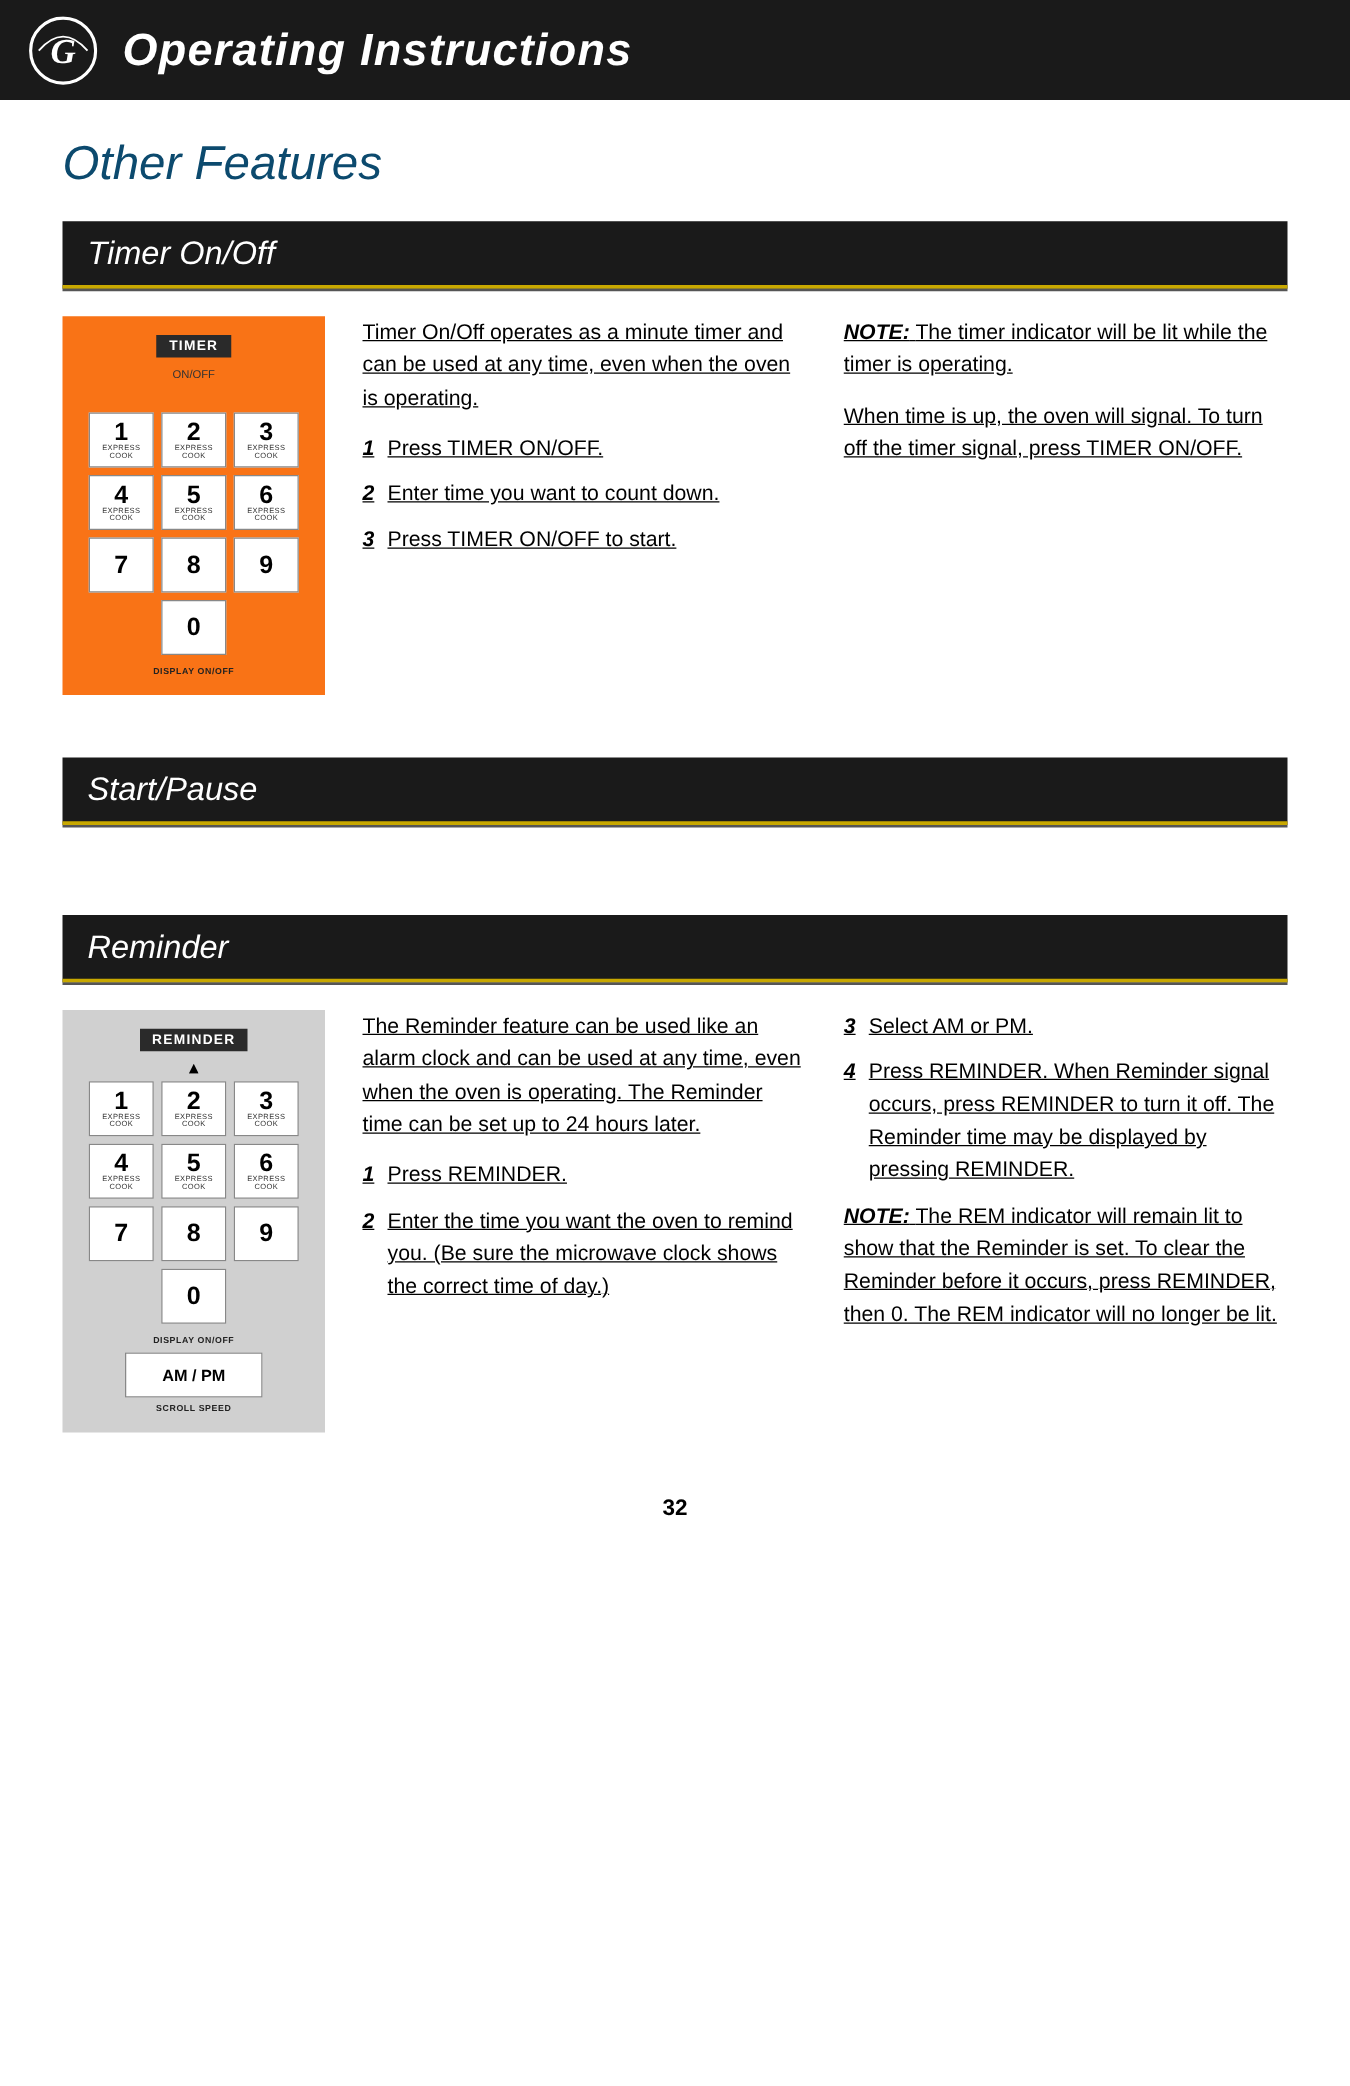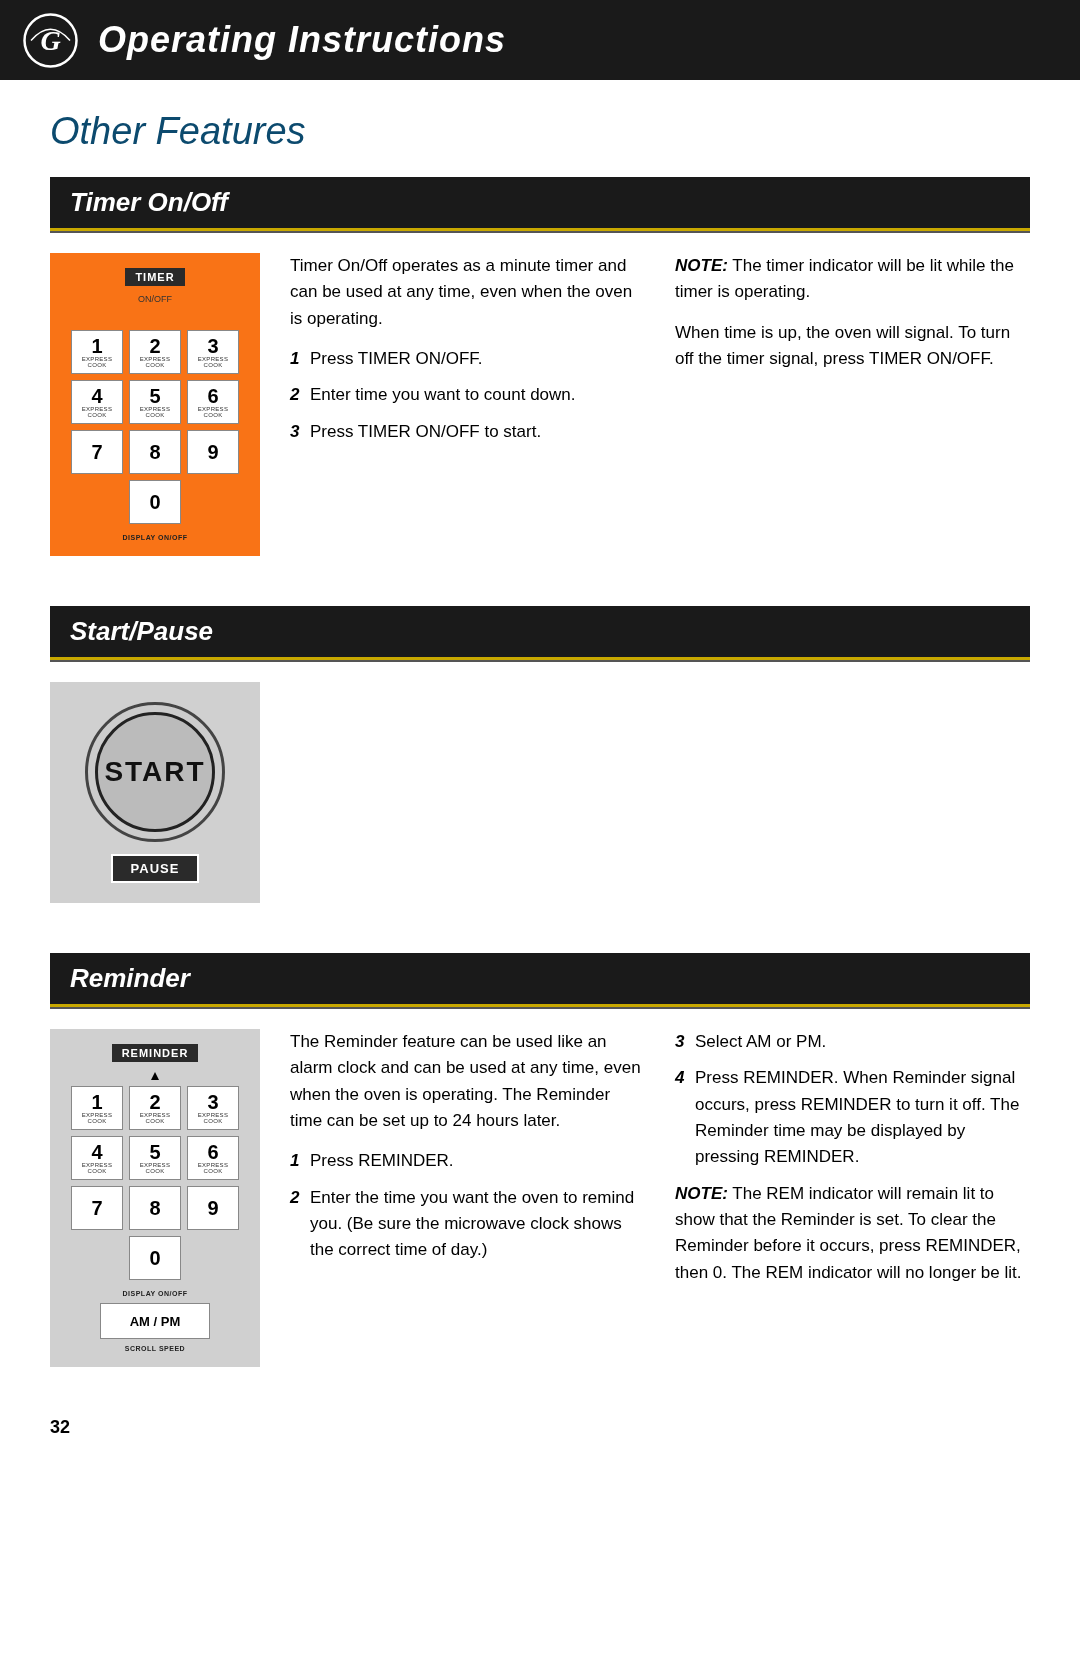--- a/index.html
+++ b/index.html
@@ -54,21 +54,21 @@
     }
 
     .feature-header {
       background: #1a1a1a;
       padding: 10px 20px;
       margin-bottom: 0;
       border-bottom: 3px solid #c8a800;
     }
     .feature-header-title {
       font-size: 26px;
-      font-weight: bold;
+      font-weight: normal;
       font-style: italic;
       color: #fff;
     }
 
     .feature-body {
       display: flex;
       gap: 30px;
       padding: 20px 0;
       border-top: none;
     }
@@ -139,20 +139,21 @@
     }
 
     
     .instructions-cols {
       display: flex;
       gap: 30px;
       flex: 1;
     }
     .instructions-col {
       flex: 1;
+      text-decoration: underline;
     }
     .instructions-col p {
       font-size: 17px;
       line-height: 1.55;
       margin-bottom: 14px;
     }
     .instructions-col p strong {
       font-style: italic;
     }
     .step {
@@ -251,20 +252,21 @@
       font-weight: bold;
       letter-spacing: 0.5px;
       color: #222;
     }
 
     
     .page-number {
       font-size: 18px;
       font-weight: bold;
       margin-top: 20px;
+      text-align: center;
     }
 
     hr.section-divider {
       border: none;
       border-top: 2px solid #555;
       margin: 0 0 0 0;
     }
   </style>
 </head>
 <body>
@@ -369,28 +371,20 @@
     </div>
   </div>
 
   <div class="feature-section">
     <div class="feature-header">
       <span class="feature-header-title">Start/Pause</span>
     </div>
     <hr class="section-divider">
     <div class="feature-body">
 
-      <div class="start-panel">
-        <div class="start-circle-outer">
-          <div class="start-circle-inner">
-            <span class="start-text">START</span>
-          </div>
-        </div>
-        <div class="pause-btn">PAUSE</div>
-      </div>
 
     </div>
   </div>
 
   <div class="feature-section">
     <div class="feature-header">
       <span class="feature-header-title">Reminder</span>
     </div>
     <hr class="section-divider">
     <div class="feature-body">

